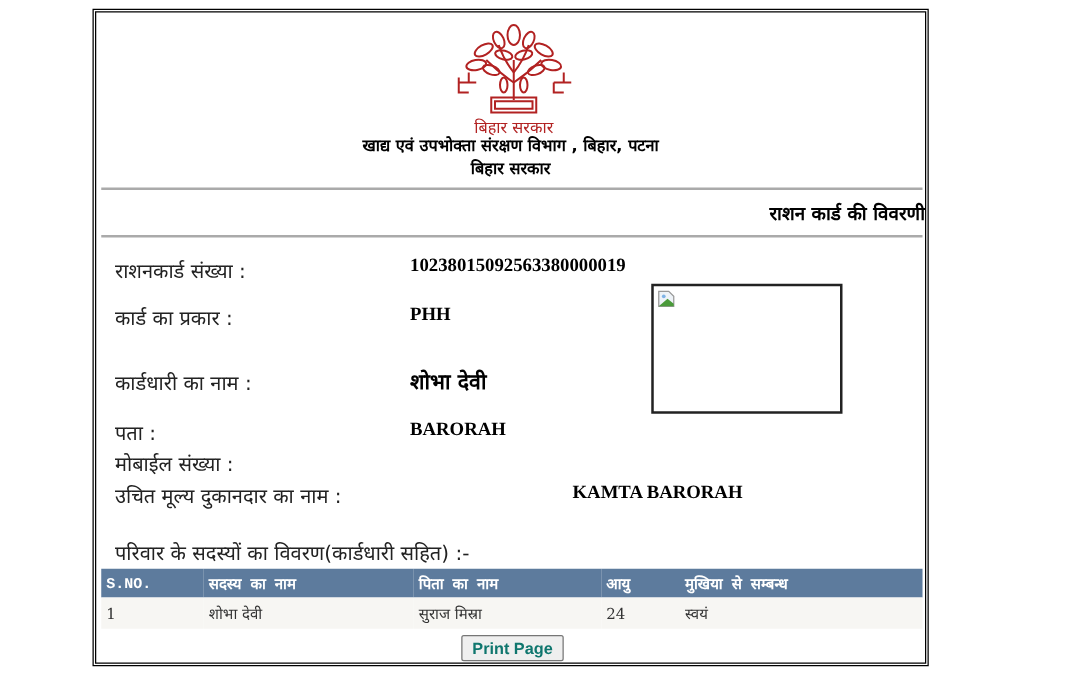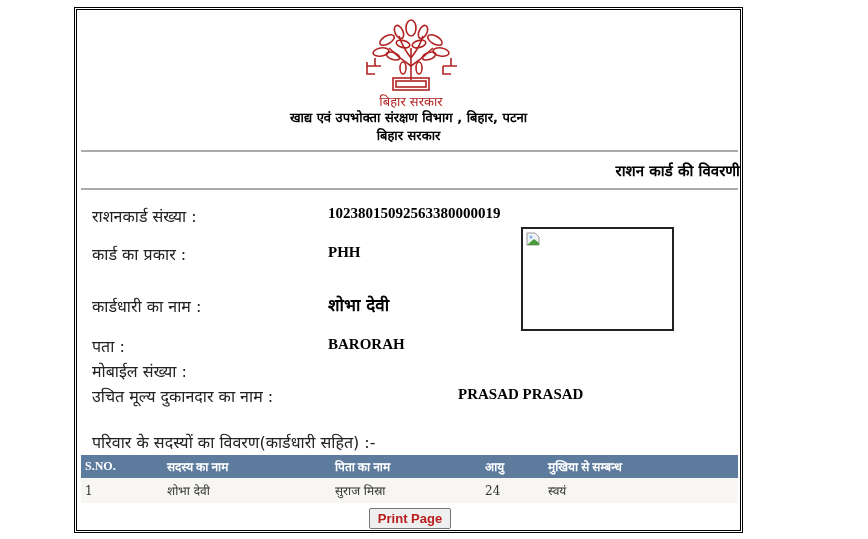--- a/index.html
+++ b/index.html
@@ -7,23 +7,23 @@
   .outer { position: absolute; left: 74px; top: 7px; width: 663px; height: 520px; border: 3px double #000; }
   .emblem { position: absolute; left: 282px; top: 8px; width: 104px; height: 92px; }
   .dept { position: absolute; left: 0; top: 99px; width: 663px; text-align: center; font-size: 13px; font-weight: bold; font-family: "DejaVu Sans", sans-serif; line-height: 18px; }
   .hr { position: absolute; left: 4px; width: 657px; height: 0; border-top: 2px solid #aaa; }
   .title { position: absolute; left: 0; top: 150px; width: 663px; text-align: right; font-size: 15px; font-weight: bold; font-family: "DejaVu Sans", sans-serif; line-height: 22px; }
   .lbl { position: absolute; left: 15px; font-size: 16px; font-family: "DejaVu Sans", sans-serif; font-weight: normal; color: #222; }
   .val { position: absolute; font-size: 15px; font-weight: bold; font-family: "Liberation Serif", serif; }
   .photo { position: absolute; left: 444px; top: 217px; width: 149px; height: 100px; border: 2px solid #222; background: #fff; }
   .broken { position: absolute; left: 3px; top: 3px; width: 14px; height: 14px; }
   table.members { position: absolute; left: 4px; top: 445px; width: 657px; border-collapse: collapse; font-size: 12px; font-family: "Liberation Serif", serif; }
-  table.members th { background: #5d7b9d; color: #fff; text-align: left; font-weight: bold; height: 23px; padding: 0 4px; font-family: Liberation Serif, serif; font-size: 12px; }
+  table.members th { background: #5d7b9d; color: #fff; text-align: left; font-weight: bold; height: 23px; padding: 0 4px; font-family: Liberation Mono, monospace; font-size: 12px; }
   table.members td { background: #f7f6f3; color: #333; height: 25px; padding: 0 4px; font-size: 12px; font-family: "DejaVu Serif", serif; }
-  .print-btn { position: absolute; left: 292px; top: 498px; width: 82px; height: 21px; font-family: "Liberation Sans", sans-serif; font-size: 13px; font-weight: bold; background: #efefef; border: 1px solid #767676; border-radius: 2px; color: #b91c1c; padding: 0; cursor: pointer; }
+  .print-btn { position: absolute; left: 292px; top: 498px; width: 82px; height: 21px; font-family: "Liberation Sans", sans-serif; font-size: 13px; font-weight: bold; background: #efefef; border: 1px solid #767676; border-radius: 2px; color: #0f766e; padding: 0; cursor: pointer; }
 </style>
 </head>
 <body>
 
 <div class="outer">
 
   <svg class="emblem" viewBox="0 0 104 92">
     <g stroke="#b22222" stroke-width="1.6" fill="none">
       <line x1="52" y1="62" x2="52" y2="30"></line>
       <path d="M52 48 Q40 40 30 30"></path>
@@ -77,21 +77,21 @@
   <div class="lbl" style="top:285px;">कार्डधारी का नाम :</div>
   <div class="val" style="left:251px; top:283px; font-size:17px; font-family:'DejaVu Sans', sans-serif;">शोभा देवी</div>
 
   <div class="lbl" style="top:325px;">पता :</div>
   <div class="val" style="left:251px; top:326px;">BARORAH</div>
 
   <div class="lbl" style="top:350px;">मोबाईल संख्या :</div>
   <div class="val" style="left:251px; top:351px;"></div>
 
   <div class="lbl" style="top:375px;">उचित मूल्य दुकानदार का नाम :</div>
-  <div class="val" style="left:381px; top:376px;">PRASAD PRASAD</div>
+  <div class="val" style="left:381px; top:376px;">KAMTA BARORAH</div>
 
   <div class="lbl" style="top:421px;">परिवार के सदस्यों का विवरण(कार्डधारी सहित) :-</div>
 
   <table class="members">
     <thead>
       <tr>
         <th style="width:74px;">S.NO.</th>
         <th style="width:160px;margin-top:34px;">सदस्य का नाम</th>
         <th style="width:142px;">पिता का नाम</th>
         <th style="width:55px;">आयु</th>

